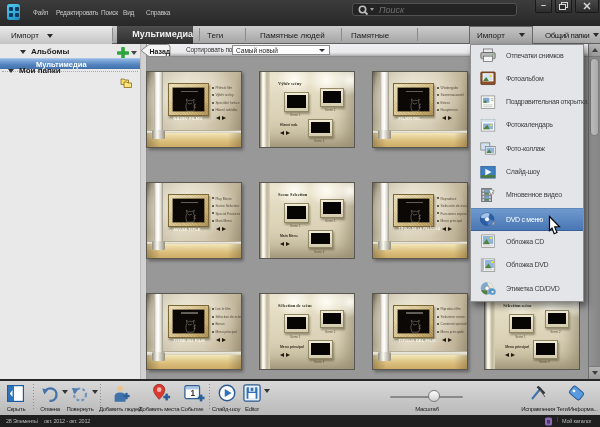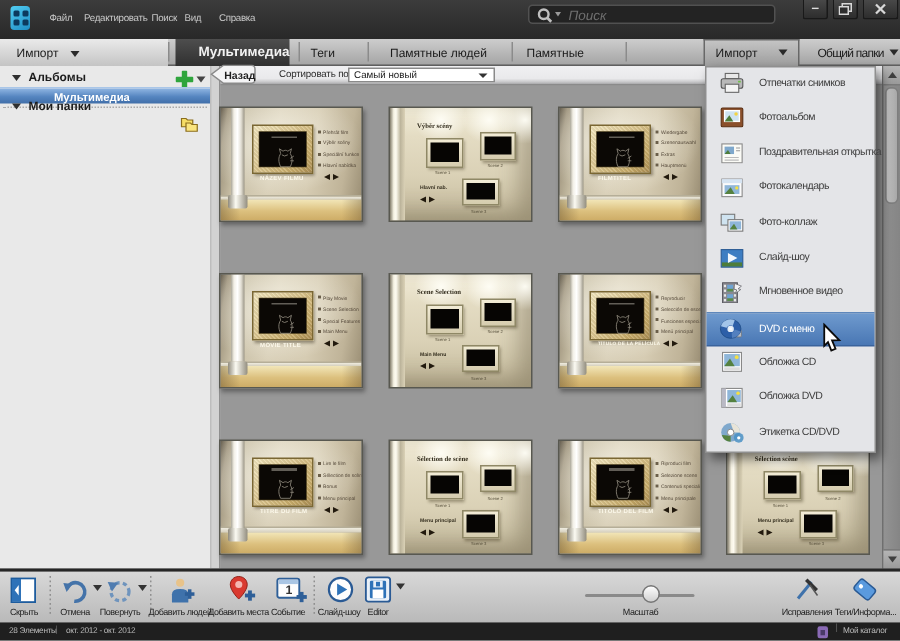--- a/index.html
+++ b/index.html
@@ -116,21 +116,21 @@
 <div class="tsep abs" style="left:341px;"></div>
 <div class="tbtext abs" style="left:351px;">Памятные</div>
 <div class="tsep abs" style="left:417px;"></div>
 <div id="createbtn" class="abs"></div>
 <div class="tbtext abs" style="left:477px;">Импорт</div>
 <div class="abs darr" style="left:519px;top:7px;"></div>
 <div class="tbtext abs" style="left:545px;letter-spacing:-0.5px;">Общий папки</div>
 <div class="abs darr" style="left:593px;top:7px;"></div>
 </div>
 <div id="sidebar" class="abs">
-<div class="shead abs" style="left:8px;top:3px;"><span class="tri"></span>Альбомы</div>
+<div class="shead abs" style="left:20px;top:3px;"><span class="tri"></span>Альбомы</div>
 <svg class="abs" style="left:117px;top:2.5px;" width="12" height="12">
       <rect x="4.2" y="0" width="3.6" height="12" rx="0.8" fill="#2fa53d"></rect>
       <rect x="0" y="4.2" width="12" height="3.6" rx="0.8" fill="#2fa53d"></rect>
     </svg>
 <div class="abs darr" style="left:131px;top:7px;border-top-color:#444;"></div>
 <div class="bluerow abs" style="top:14px;">
       <span style="position:absolute;left:36px;top:1px;">Мультимедиа</span>
     </div>
 <div class="abs" style="left:2px;top:27px;width:136px;height:0;border-top:1px dotted #a9a9a9;"></div>
 <div class="shead abs" style="left:8px;top:22px;"><span class="tri"></span>Мои папки</div>

